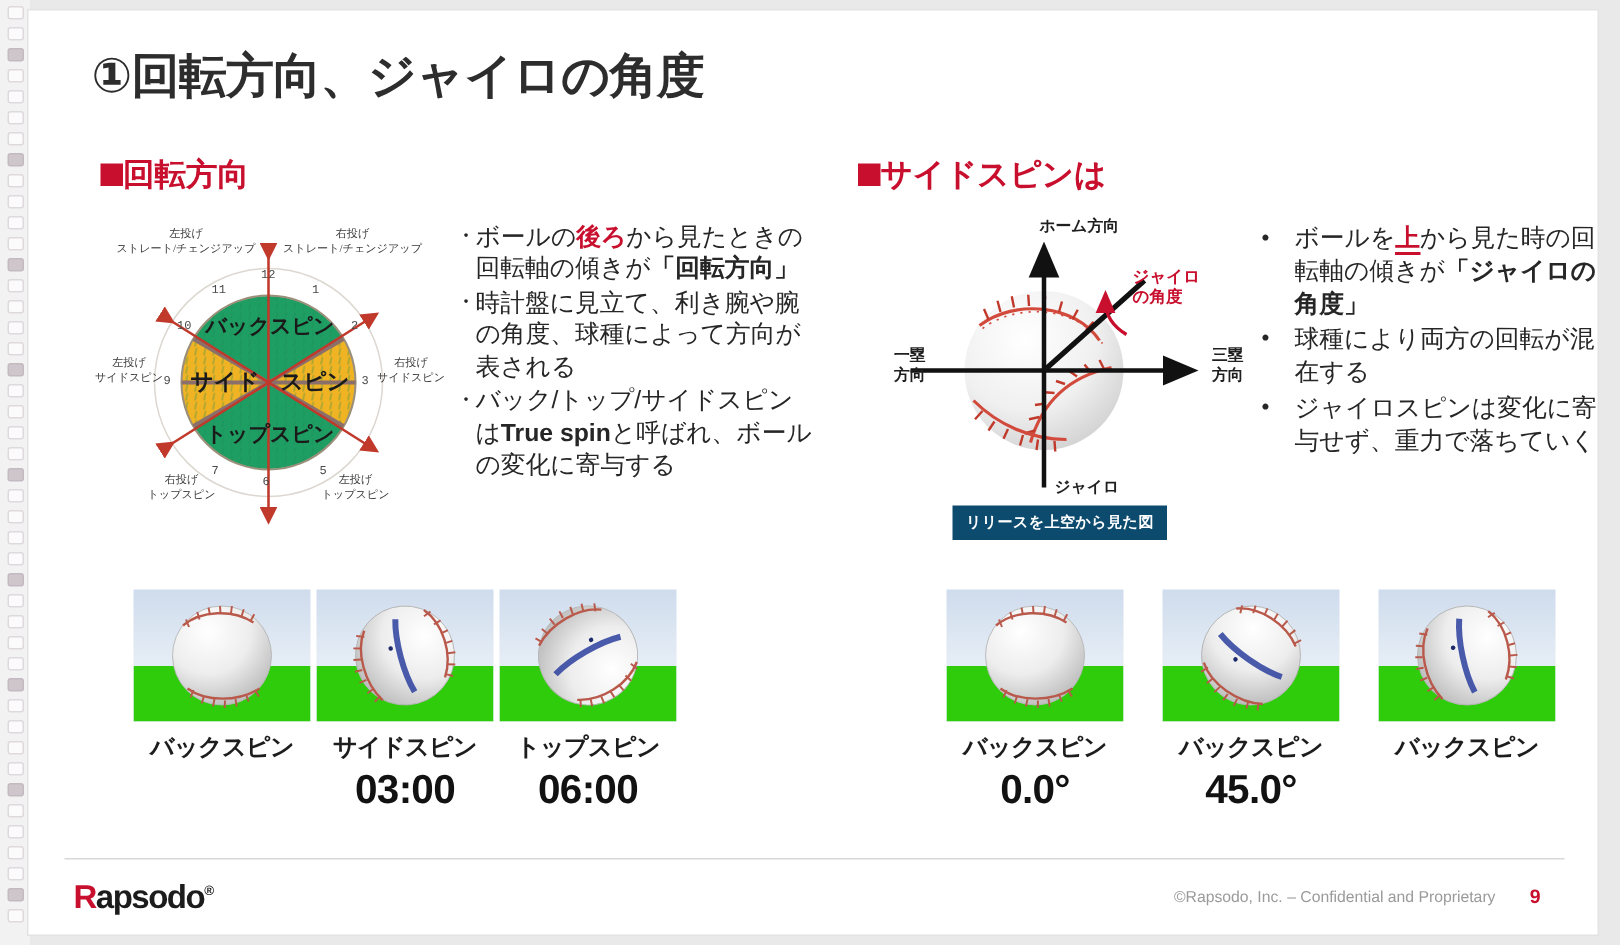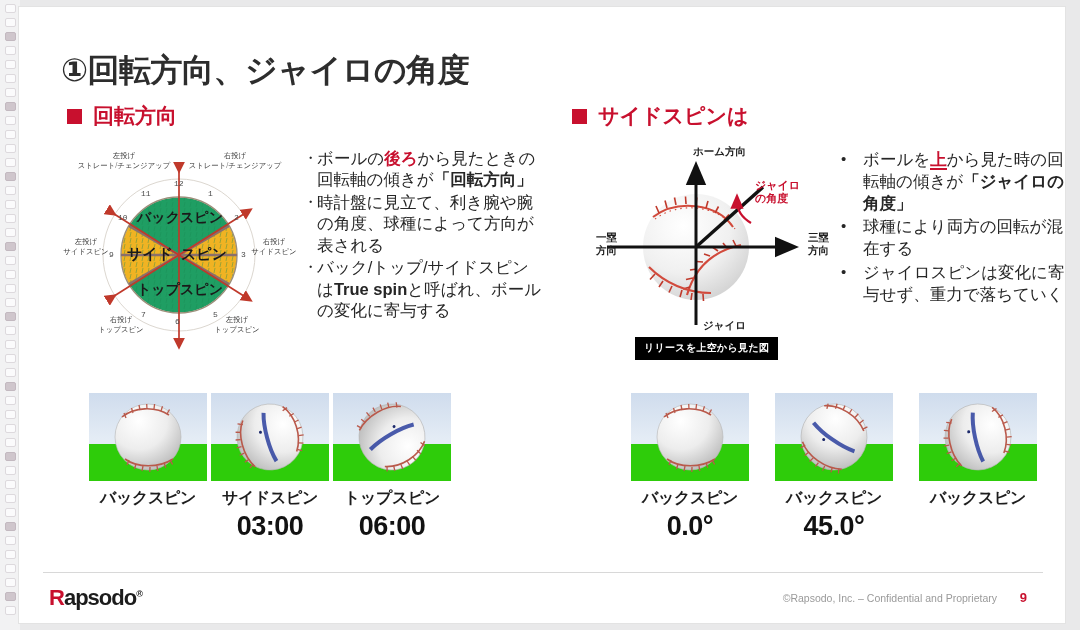--- a/index.html
+++ b/index.html
@@ -25,25 +25,25 @@
     position: absolute; left: 5px; width: 11px; height: 9px;
     border: 1px solid #ddd9dd; border-radius: 2px;
     background: #fbfbfc;
   }
   #binding .ring.dark { background: #cfc6cc; border-color: #c3b9c0; }
 
   
   #title {
     position: absolute; left: 42px; top: 22px;
     font-size: 32px; font-weight: bold; color: #2d2d2d;
-    letter-spacing: -0.5px; white-space: nowrap; margin-top: 20px;
+    letter-spacing: -0.5px; white-space: nowrap;
   }
 
   .sec-head {
-    position: absolute; display: flex; align-items: center; gap: 11px;
+    position: absolute; display: flex; align-items: center; gap: 0;
     font-size: 21px; font-weight: bold; color: #c8102e; white-space: nowrap;
   }
   .sec-head .sq {
     width: 15px; height: 15px; background: #c8102e; display: inline-block;
   }
   #sec-left { left: 48px; top: 95px; }
   #sec-right { left: 553px; top: 95px; }
 
   
   .bullets { position: absolute; color: #262626; }
@@ -80,21 +80,21 @@
   .gy-lbl {
     position: absolute; font-size: 10.5px; font-weight: bold; color: #1f1f1f;
     text-align: right; line-height: 1.25; white-space: nowrap;
   }
   #gy-angle {
     position: absolute; left: 164px; top: 32px;
     font-size: 11px; font-weight: bold; color: #c8102e; line-height: 1.2;
   }
   #gy-badge {
     position: absolute; left: 44px; top: 190px;
-    background: #000000; color: #fff; font-size: 10px; font-weight: bold;
+    background: #0c4a6e; color: #fff; font-size: 10px; font-weight: bold;
     padding: 4px 9px 5px; letter-spacing: .3px; white-space: nowrap;
   }
 
   
   .card { position: absolute; width: 118px; }
   .card .thumb {
     width: 118px; height: 88px; position: relative; overflow: hidden;
     background: linear-gradient(#cfdced 0%, #e4ecf5 52%, #e4ecf5 52%);
   }
   .card .grass { position: absolute; left: 0; bottom: 0; width: 100%; height: 42%; background: #2ecc0a; }
@@ -231,21 +231,21 @@
     <div class="clk-num" style="left:150px; top:163px;">5</div>
     <div class="clk-num" style="left:112px; top:170px;">6</div>
     <div class="clk-num" style="left:78px; top:163px;">7</div>
     <div class="clk-num" style="left:46px; top:103px;">9</div>
     <div class="clk-num" style="left:55px; top:66px;">10</div>
     <div class="clk-num" style="left:78px; top:42px;">11</div>
 
     
     <div style="position:absolute; left:68px; top:62px; width:98px; text-align:center; font-size:14px; font-weight:bold; color:#1a1a1a;">バックスピン</div>
     <div style="position:absolute; left:58px; top:98px; width:58px; text-align:center; font-size:15px; font-weight:bold; color:#1a1a1a;">サイド</div>
-    <div style="position:absolute; left:118px; top:98px; width:58px; text-align:left; font-size:15px; font-weight:bold; color:#1a1a1a;">スピン</div>
+    <div style="position:absolute; left:118px; top:98px; width:58px; text-align:center; font-size:15px; font-weight:bold; color:#1a1a1a;">スピン</div>
     <div style="position:absolute; left:68px; top:134px; width:98px; text-align:center; font-size:14px; font-weight:bold; color:#1a1a1a;">トップスピン</div>
 
     
     <div class="clk-lbl" style="left:6px; top:4px; width:110px;">
       <div>左投げ</div>
       <div>ストレート/チェンジアップ</div>
     </div>
     <div class="clk-lbl" style="left:116px; top:4px; width:112px;">
       <div>右投げ</div>
       <div>ストレート/チェンジアップ</div>

